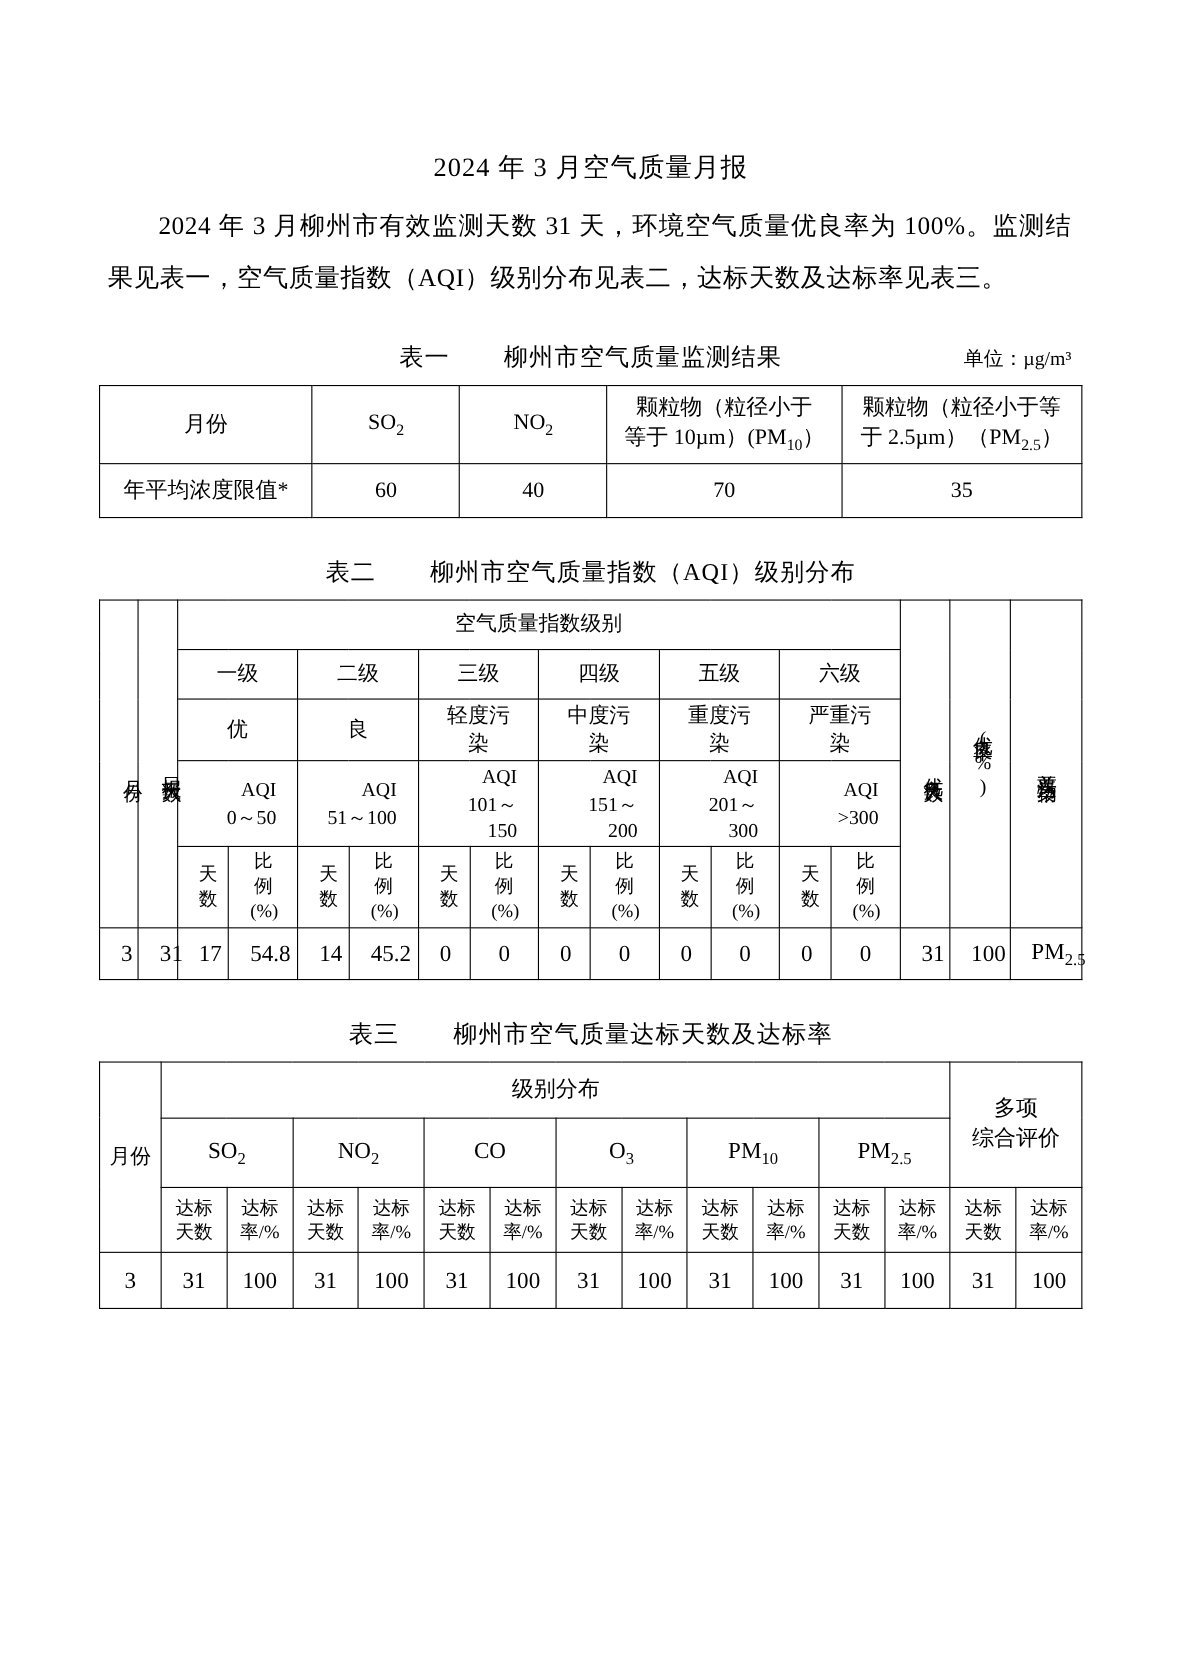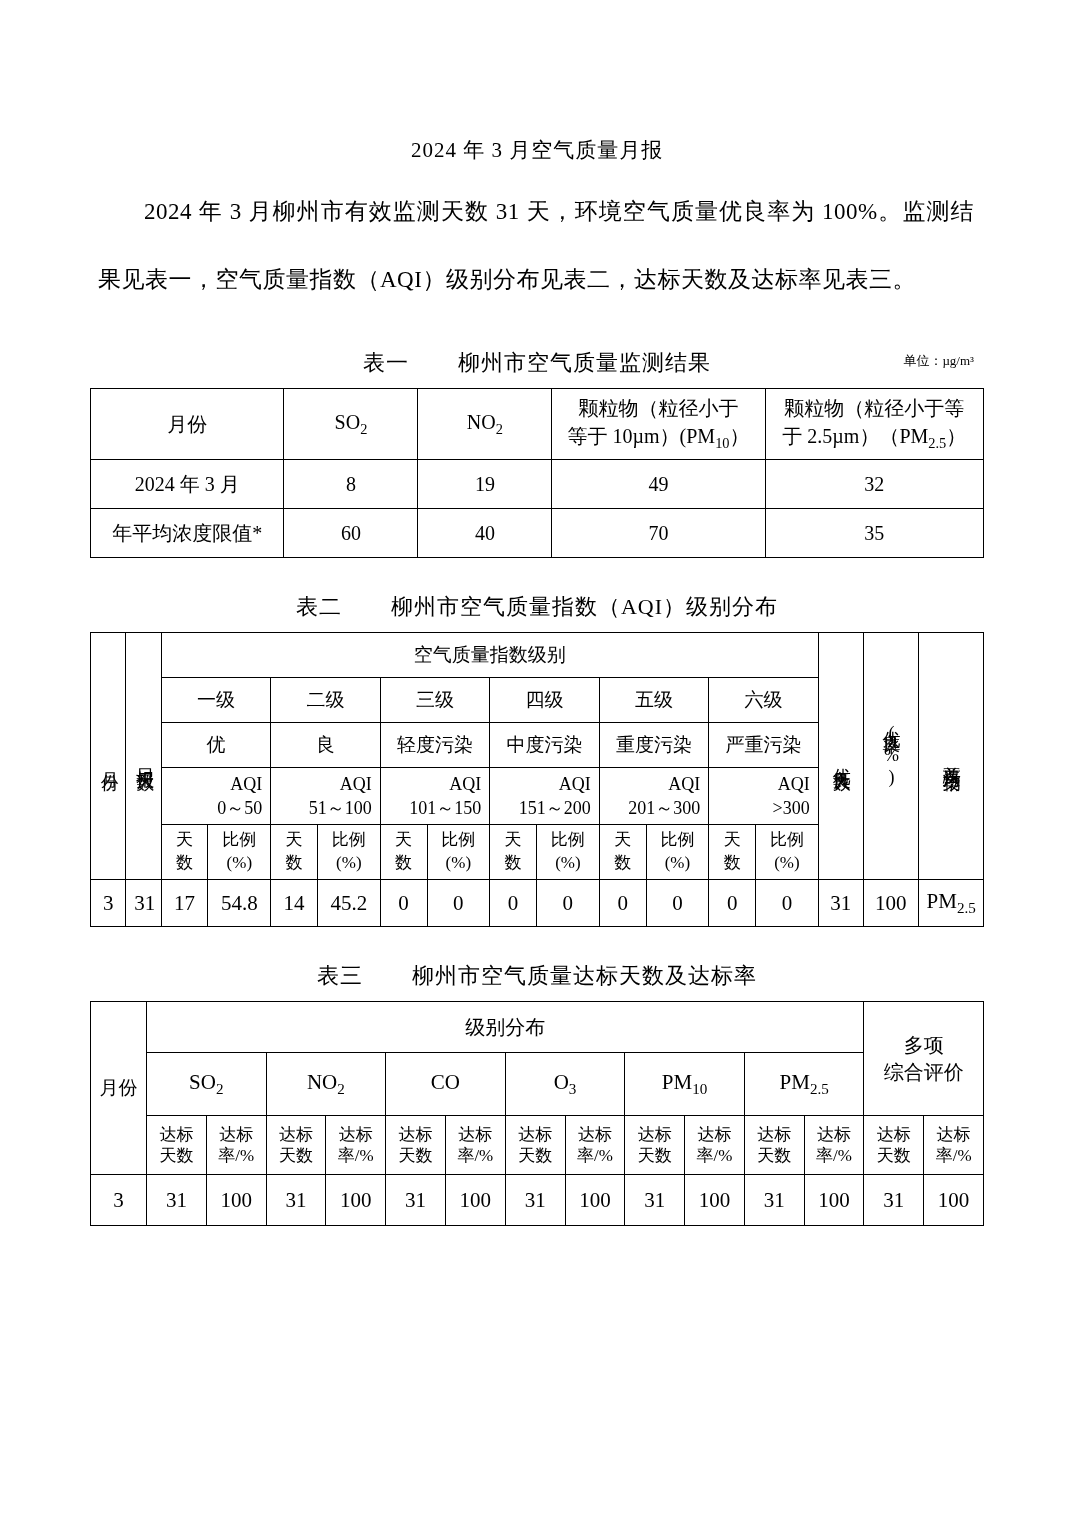--- a/index.html
+++ b/index.html
@@ -17,28 +17,28 @@
   }
   .page {
     width: 1074px;
     height: 1520px;
     box-sizing: border-box;
     padding: 108px 90px 0 90px;
     position: relative;
   }
   .doc-title {
     text-align: center;
-    font-size: 21px;
+    font-size: 24px;
     letter-spacing: 1px;
     margin: 28px 0 14px 0;
     font-weight: normal;
   }
   .para {
     font-size: 23px;
-    line-height: 68px;
+    line-height: 47px;
     text-align: justify;
     text-indent: 2em;
     letter-spacing: 0.5px;
     margin: 0 10px 0 8px;
   }
   .table-caption {
     text-align: center;
     font-size: 22px;
     margin: 34px 0 10px 0;
     position: relative;
@@ -48,21 +48,21 @@
     display: inline-block;
   }
   .caption-gap {
     display: inline-block;
     width: 36px;
   }
   .unit-note {
     position: absolute;
     right: 10px;
     top: 4px;
-    font-size: 13px;
+    font-size: 18px;
     letter-spacing: 0;
   }
   table {
     border-collapse: collapse;
     width: 100%;
     table-layout: fixed;
   }
   table td, table th {
     border: 1px solid #000;
     text-align: center;
@@ -79,21 +79,21 @@
   .note-line {
     font-size: 20px;
     margin: 8px 0 0 26px;
     letter-spacing: 0.3px;
   }
   .note-line .zhu {
     font-weight: bold;
     font-size: 22px;
   }
   
-  #table2 td { font-size: 18px; padding: 2px 8px; }
+  #table2 td { font-size: 18px; padding: 2px 19px; }
   #table2 .vert {
     writing-mode: vertical-rl;
     text-orientation: upright;
     letter-spacing: 2px;
     margin: 0 auto;
     display: inline-block;
     line-height: 1.1;
   }
   #table2 .lvl { height: 40px; font-size: 19px; }
   #table2 .nm { height: 40px; font-size: 19px; }
@@ -140,27 +140,20 @@
         <td class="hdr tall">
           <span>颗粒物（粒径小于</span><br>
           <span>等于 10µm）(PM</span><sub>10</sub><span>）</span>
         </td>
         <td class="hdr tall">
           <span>颗粒物（粒径小于等</span><br>
           <span>于 2.5µm）（PM</span><sub>2.5</sub><span>）</span>
         </td>
       </tr>
       <tr>
-        <td>2024 年 3 月</td>
-        <td>8</td>
-        <td>19</td>
-        <td>49</td>
-        <td>32</td>
-      </tr>
-      <tr>
         <td>年平均浓度限值*</td>
         <td>60</td>
         <td>40</td>
         <td>70</td>
         <td>35</td>
       </tr>
     </tbody>
   </table>
 
 

